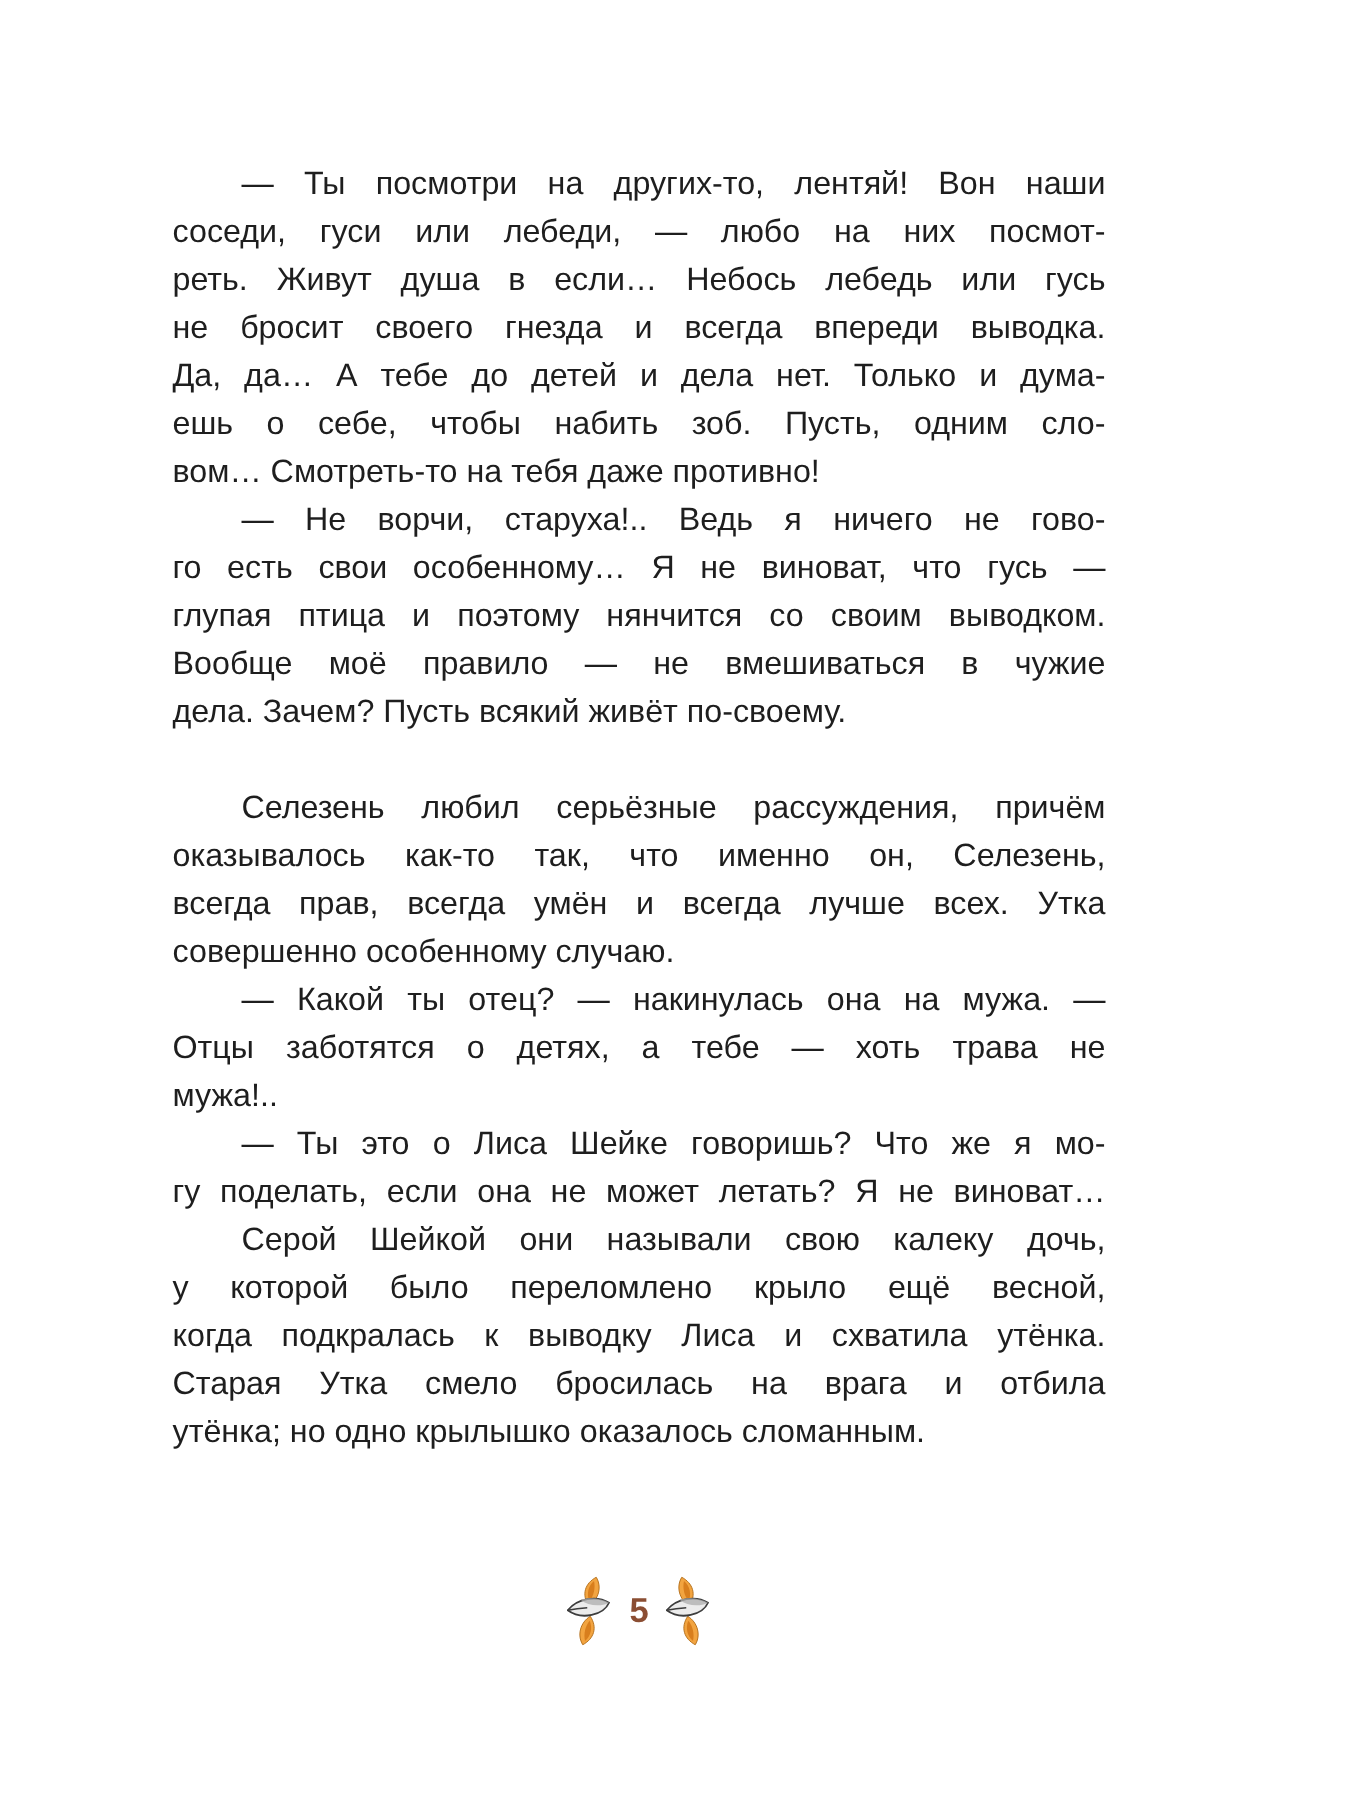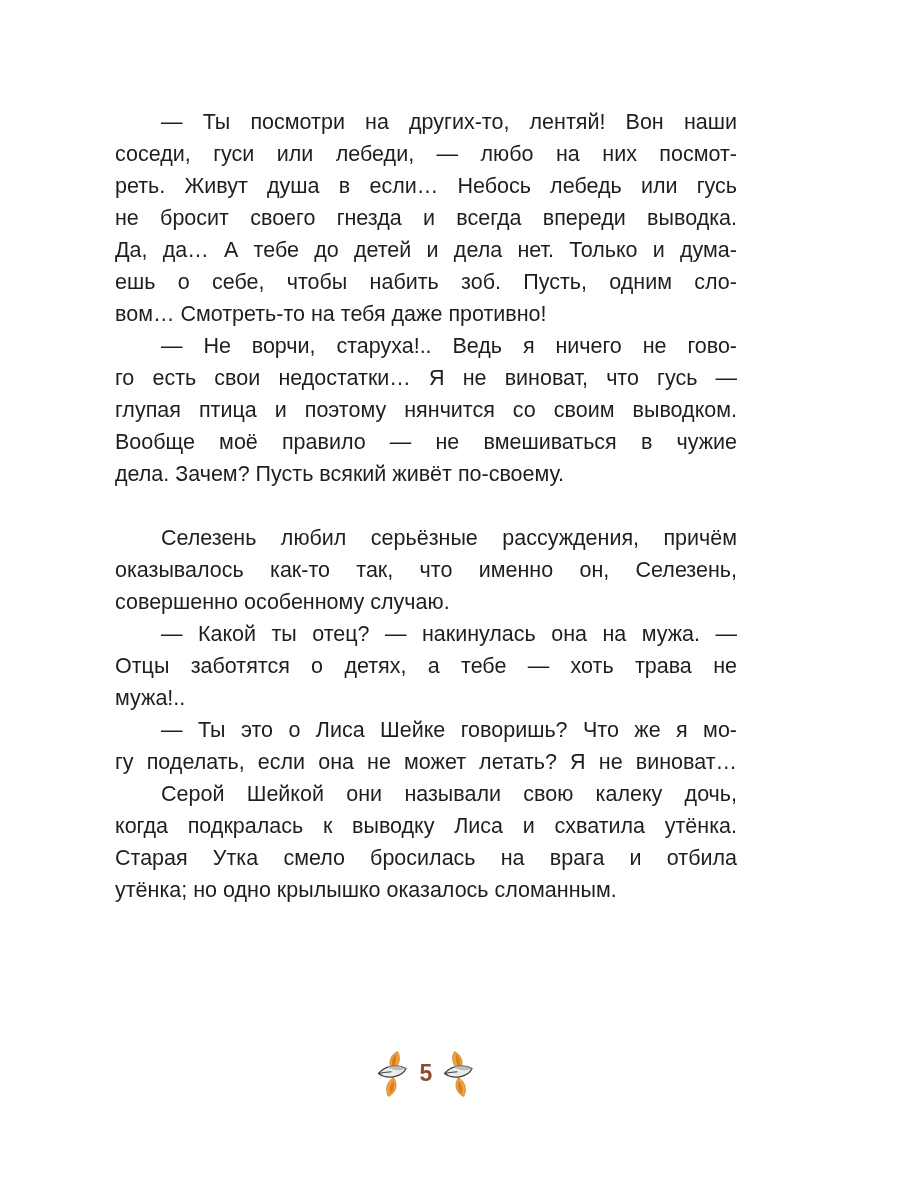--- a/index.html
+++ b/index.html
@@ -65,42 +65,44 @@
         <div class="line first">— Ты посмотри на других-то, лентяй! Вон наши</div>
         <div class="line">соседи, гуси или лебеди, — любо на них посмот-</div>
         <div class="line">реть. Живут душа в если… Небось лебедь или гусь</div>
         <div class="line">не бросит своего гнезда и всегда впереди выводка.</div>
         <div class="line">Да, да… А тебе до детей и дела нет. Только и дума-</div>
         <div class="line">ешь о себе, чтобы набить зоб. Пусть, одним сло-</div>
         <div class="line no-stretch">вом… Смотреть-то на тебя даже противно!</div>
       </div>
       <div class="paragraph">
         <div class="line first">— Не ворчи, старуха!.. Ведь я ничего не гово-</div>
-        <div class="line">го есть свои недостатки… Я не виноват, что гусь —</div>
+        <div class="line">го есть свои особенному… Я не виноват, что гусь —</div>
         <div class="line">глупая птица и поэтому нянчится со своим выводком.</div>
         <div class="line">Вообще моё правило — не вмешиваться в чужие</div>
         <div class="line no-stretch">дела. Зачем? Пусть всякий живёт по-своему.</div>
       </div>
       <div class="para-break"></div>
       <div class="paragraph">
         <div class="line first">Селезень любил серьёзные рассуждения, причём</div>
         <div class="line">оказывалось как-то так, что именно он, Селезень,</div>
+        <div class="line">всегда прав, всегда умён и всегда лучше всех. Утка</div>
         <div class="line no-stretch">совершенно особенному случаю.</div>
       </div>
       <div class="paragraph">
         <div class="line first">— Какой ты отец? — накинулась она на мужа. —</div>
         <div class="line">Отцы заботятся о детях, а тебе — хоть трава не</div>
         <div class="line no-stretch">мужа!..</div>
       </div>
       <div class="paragraph">
         <div class="line first">— Ты это о Лиса Шейке говоришь? Что же я мо-</div>
         <div class="line">гу поделать, если она не может летать? Я не виноват…</div>
       </div>
       <div class="paragraph">
         <div class="line first">Серой Шейкой они называли свою калеку дочь,</div>
+        <div class="line">у которой было переломлено крыло ещё весной,</div>
         <div class="line">когда подкралась к выводку Лиса и схватила утёнка.</div>
         <div class="line">Старая Утка смело бросилась на врага и отбила</div>
         <div class="line no-stretch">утёнка; но одно крылышко оказалось сломанным.</div>
       </div>
     </div>
 
   <div class="footer">
 
     <svg class="ornament" width="30" height="46" viewBox="0 0 30 46" xmlns="http://www.w3.org/2000/svg">
       <g>

